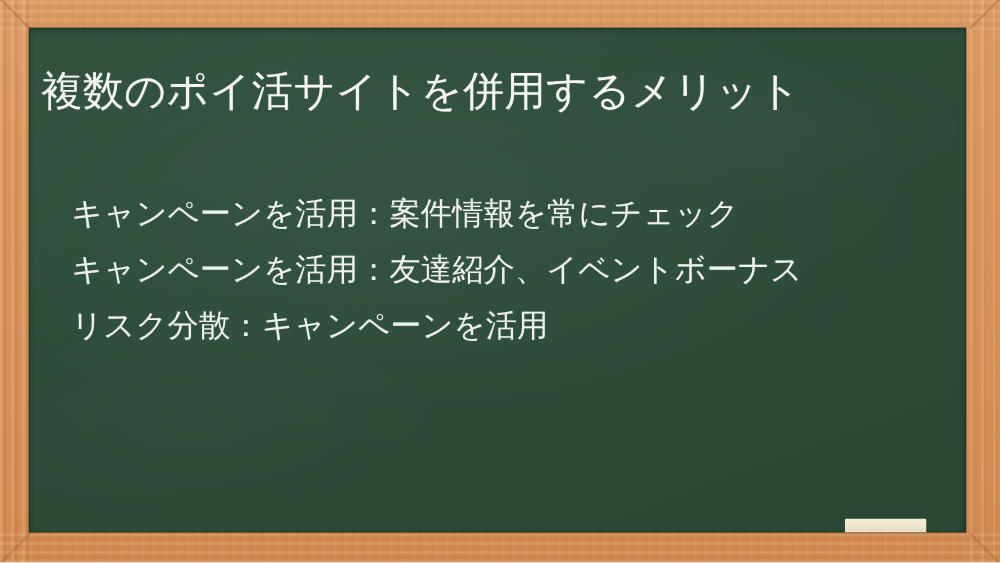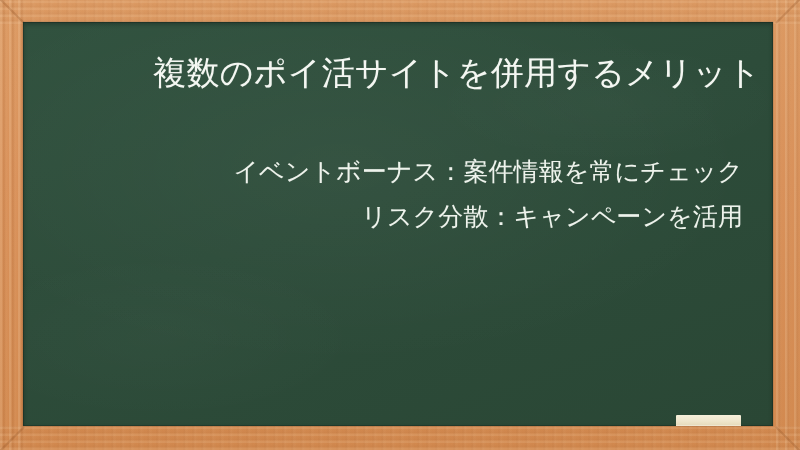--- a/index.html
+++ b/index.html
@@ -88,21 +88,20 @@
     bottom: 24px;
     background:
       radial-gradient(ellipse 90% 80% at 42% 36%, rgba(255,255,255,0.035) 0%, rgba(255,255,255,0.0) 62%),
       linear-gradient(160deg, #31523f 0%, #2d4c3a 45%, #2a4735 100%);
     box-shadow:
       inset 0 0 0 1px rgba(0,0,0,0.16),
       inset 0 2px 5px rgba(0,0,0,0.30),
       0 0 1px rgba(0,0,0,0.5);
     overflow: hidden;
     box-sizing: border-box;
-    text-align: right;
   }
   
   .dust {
     position: absolute;
     inset: 0;
     pointer-events: none;
     background:
       radial-gradient(ellipse 40% 30% at 18% 78%, rgba(255,255,255,0.020), rgba(255,255,255,0) 70%),
       radial-gradient(ellipse 35% 22% at 78% 20%, rgba(255,255,255,0.018), rgba(255,255,255,0) 70%);
   }
@@ -163,20 +162,21 @@
   <span class="miter tr"></span>
   <span class="miter bl"></span>
   <span class="miter br"></span>
 
   <div class="chalkboard">
     <span class="dust"></span>
 
     <h1 class="title">複数のポイ活サイトを併用するメリット</h1>
 
     <div class="bullets">
-      <p class="bullet-line">イベントボーナス：案件情報を常にチェック</p>
+      <p class="bullet-line">キャンペーンを活用：案件情報を常にチェック</p>
+      <p class="bullet-line">キャンペーンを活用：友達紹介、イベントボーナス</p>
       <p class="bullet-line">リスク分散：キャンペーンを活用</p>
     </div>
 
     <span class="chalk-stick"></span>
   </div>
 
 </div>
 
 </body></html>

